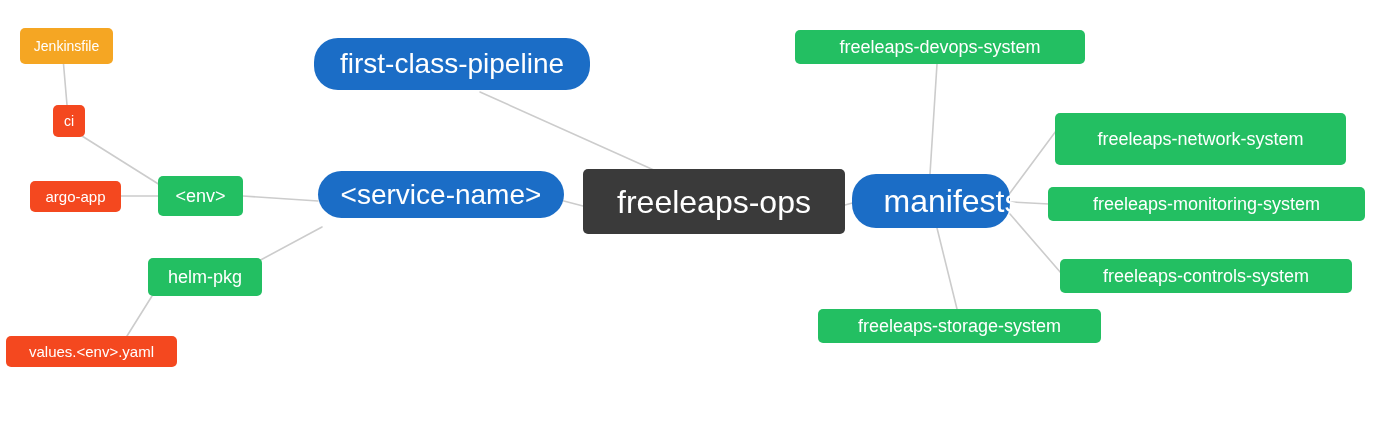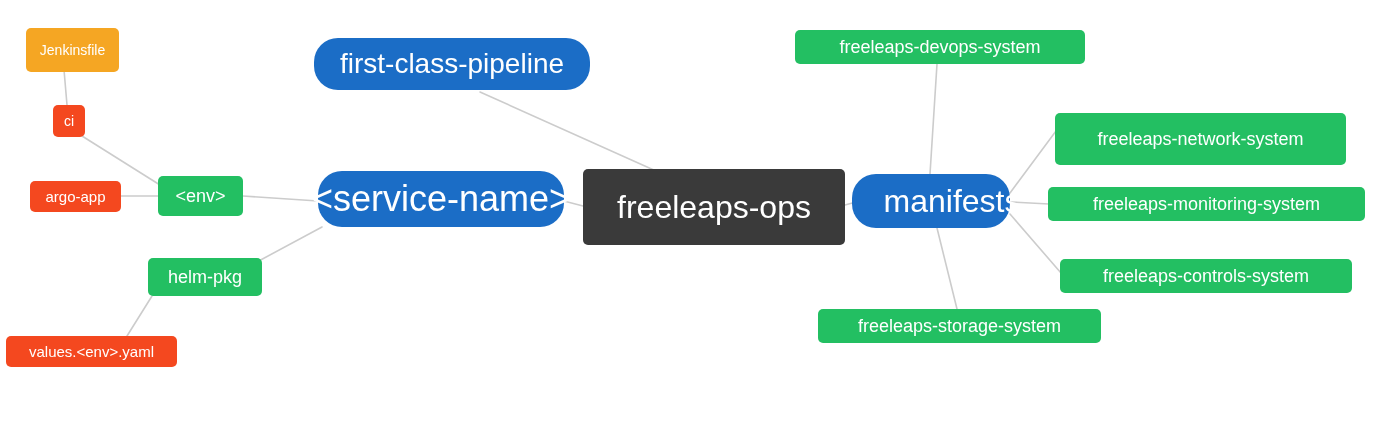--- a/index.html
+++ b/index.html
@@ -70,27 +70,27 @@
     <line class="edge" x1="322" y1="227" x2="255" y2="263"></line>
     <line class="edge" x1="152" y1="296" x2="127" y2="336"></line>
     <line class="edge" x1="845" y1="205" x2="856" y2="202"></line>
     <line class="edge" x1="930" y1="174" x2="937" y2="64"></line>
     <line class="edge" x1="1010" y1="193" x2="1056" y2="131"></line>
     <line class="edge" x1="1010" y1="202" x2="1049" y2="204"></line>
     <line class="edge" x1="1010" y1="214" x2="1061" y2="273"></line>
     <line class="edge" x1="937" y1="228" x2="957" y2="309"></line>
   </svg>
 
-  <div class="node c-dark" style="left:583px;  top:169px; width:262px; height:76px; font-size:32px;">freeleaps-ops</div>
+  <div class="node c-dark" style="left:583px;  top:169px; width:262px; height:65px; font-size:32px;">freeleaps-ops</div>
   <div class="node c-blue" style="left:314px;  top:38px;  width:276px; height:52px; font-size:28px;">first-class-pipeline</div>
-  <div class="node c-blue" style="left:318px;  top:171px; width:246px; height:56px; font-size:36px;">&lt;service-name&gt;</div>
+  <div class="node c-blue" style="left:318px;  top:171px; width:246px; height:47px; font-size:28px;">&lt;service-name&gt;</div>
   <div class="node c-blue" style="left:852px;  top:174px; width:158px; height:54px; font-size:32px;padding-left:48px;">manifests</div>
   <div class="node c-green" style="left:158px;  top:176px; width:85px;  height:40px; font-size:18px;">&lt;env&gt;</div>
   <div class="node c-green" style="left:148px;  top:258px; width:114px; height:38px; font-size:18px;">helm-pkg</div>
-  <div class="node c-orange" style="left:26px;   top:28px;  width:93px;  height:44px; font-size:14px;">Jenkinsfile</div>
+  <div class="node c-orange" style="left:20px;   top:28px;  width:93px;  height:36px; font-size:14px;">Jenkinsfile</div>
   <div class="node c-red" style="left:53px;   top:105px; width:32px;  height:32px; font-size:14px;">ci</div>
   <div class="node c-red" style="left:30px;   top:181px; width:91px;  height:31px; font-size:15px;">argo-app</div>
   <div class="node c-red" style="left:6px;    top:336px; width:171px; height:31px; font-size:15px;text-align:right;">values.&lt;env&gt;.yaml</div>
   <div class="node c-green" style="left:795px;  top:30px;  width:290px; height:34px; font-size:18px;">freeleaps-devops-system</div>
   <div class="node c-green" style="left:1055px; top:113px; width:291px; height:52px; font-size:18px;">freeleaps-network-system</div>
   <div class="node c-green" style="left:1048px; top:187px; width:317px; height:34px; font-size:18px;">freeleaps-monitoring-system</div>
   <div class="node c-green" style="left:1060px; top:259px; width:292px; height:34px; font-size:18px;">freeleaps-controls-system</div>
   <div class="node c-green" style="left:818px;  top:309px; width:283px; height:34px; font-size:18px;">freeleaps-storage-system</div>
 
 </div>

